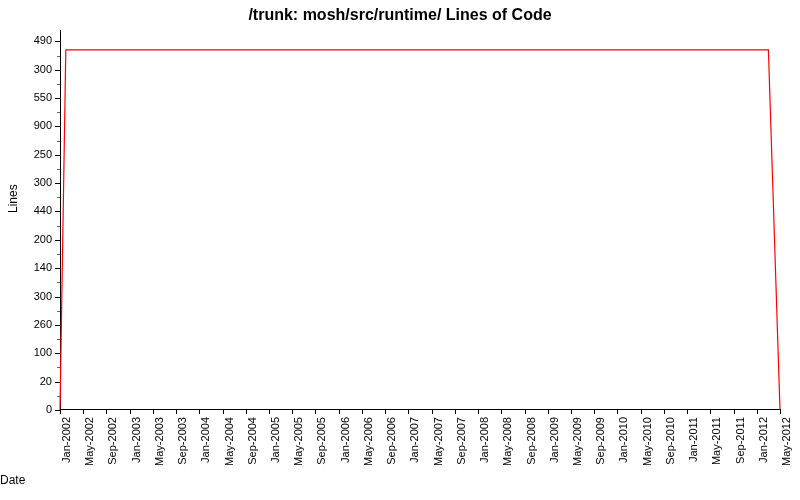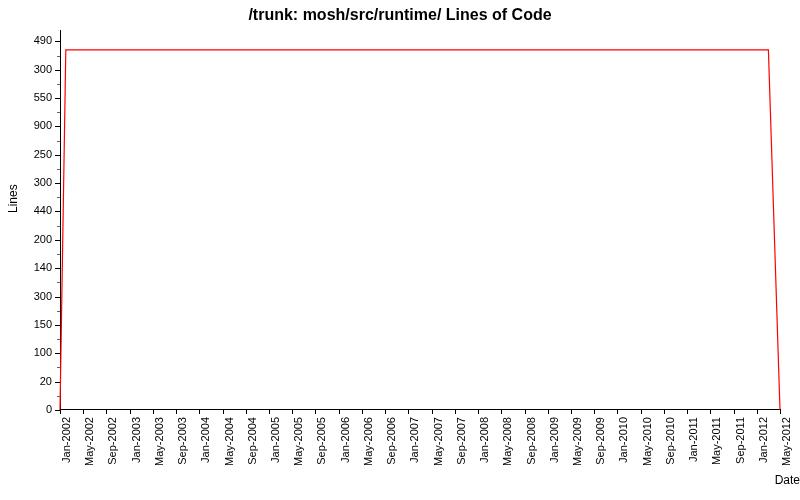--- a/index.html
+++ b/index.html
@@ -99,21 +99,21 @@
     transform: rotate(-90deg) translateX(-100%);
     font-size: 11px;
     color: #000;
     white-space: nowrap;
   }
   .x-axis-label {
     position: absolute;
     bottom: 12px;
     left: 0;
     width: 100%;
-    text-align: right;
+    text-align: left;
     font-size: 12px;
     color: #000;
   }
   svg.series {
     position: absolute;
     left: 60px;
     top: 30px;
     width: 720px;
     height: 380px;
     overflow: visible;
@@ -140,21 +140,21 @@
     <div class="y-tick" style="top: 381.642px;">
       <div class="mark"></div>
       <div class="label">20</div>
     </div>
     <div class="y-tick" style="top: 353.284px;">
       <div class="mark"></div>
       <div class="label">100</div>
     </div>
     <div class="y-tick" style="top: 324.925px;">
       <div class="mark"></div>
-      <div class="label">150</div>
+      <div class="label">260</div>
     </div>
     <div class="y-tick" style="top: 296.567px;">
       <div class="mark"></div>
       <div class="label">300</div>
     </div>
     <div class="y-tick" style="top: 268.209px;">
       <div class="mark"></div>
       <div class="label">140</div>
     </div>
     <div class="y-tick" style="top: 239.851px;">

